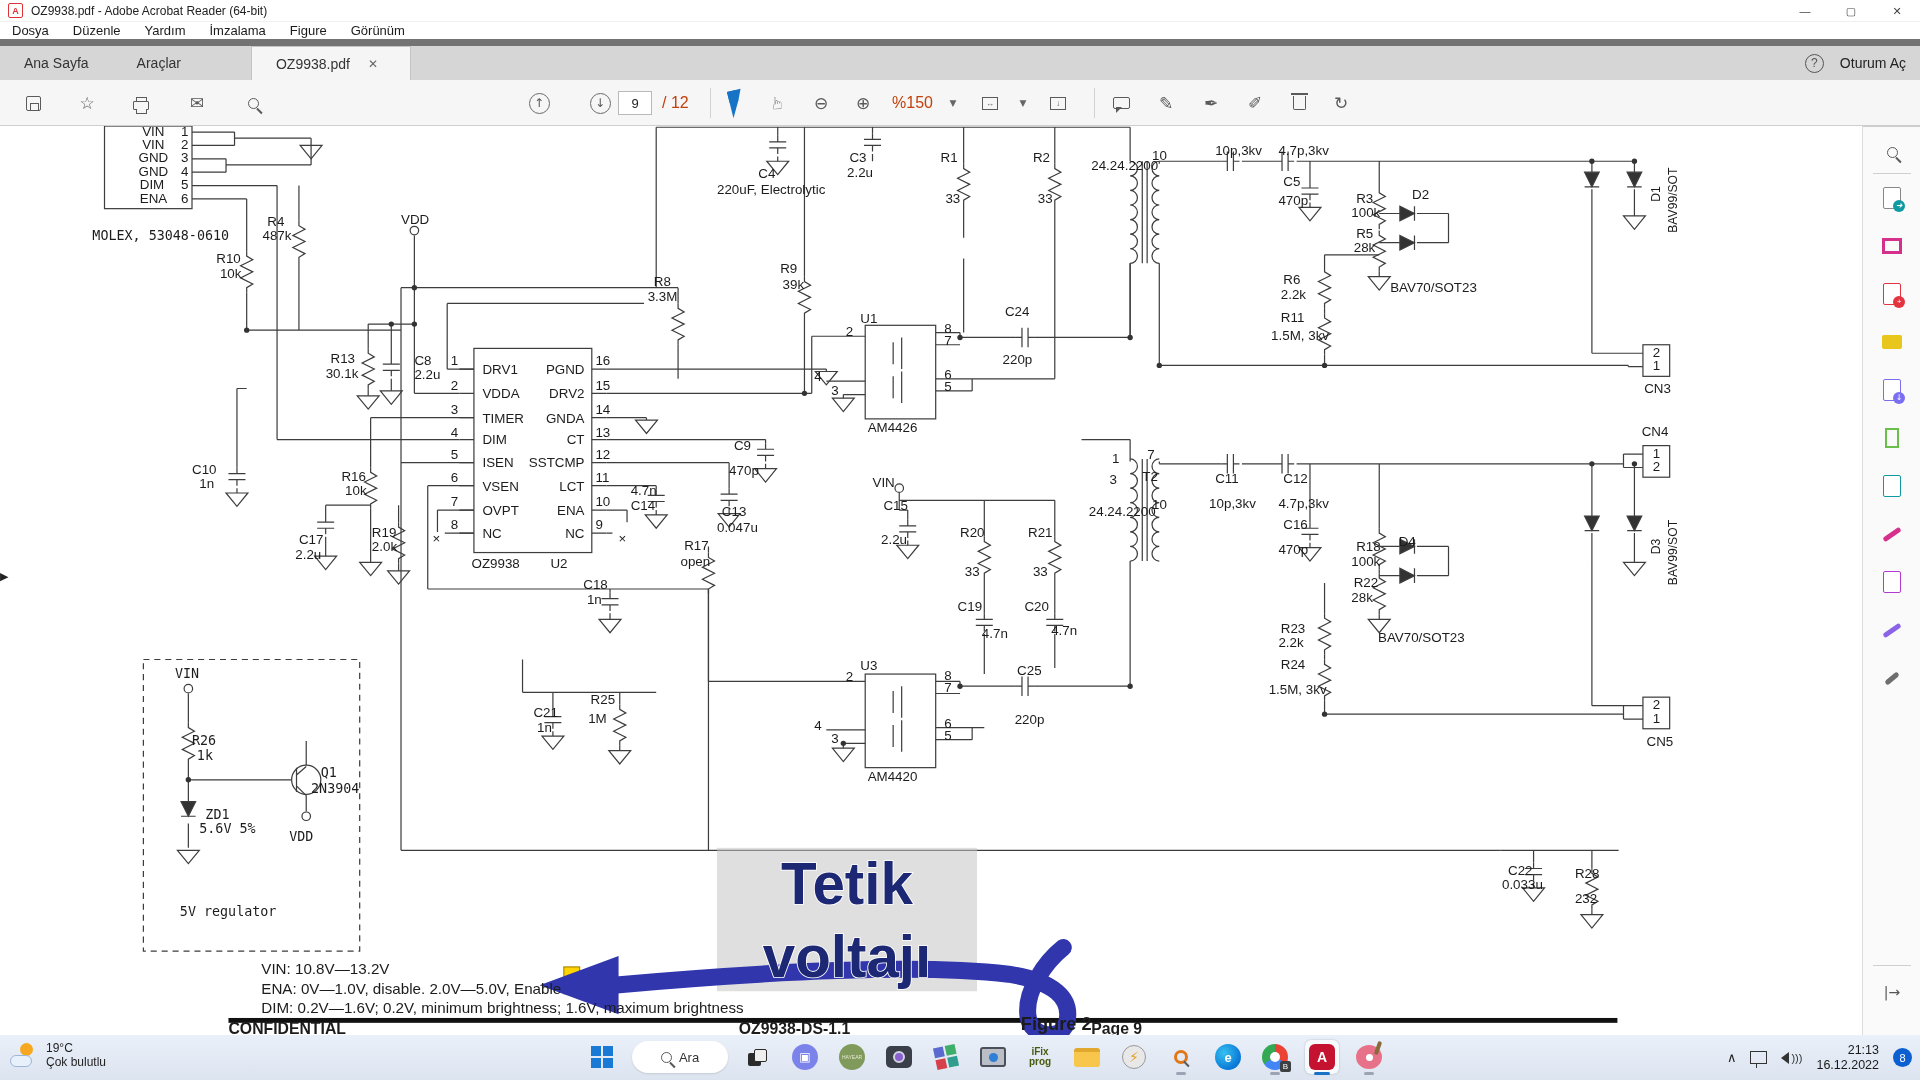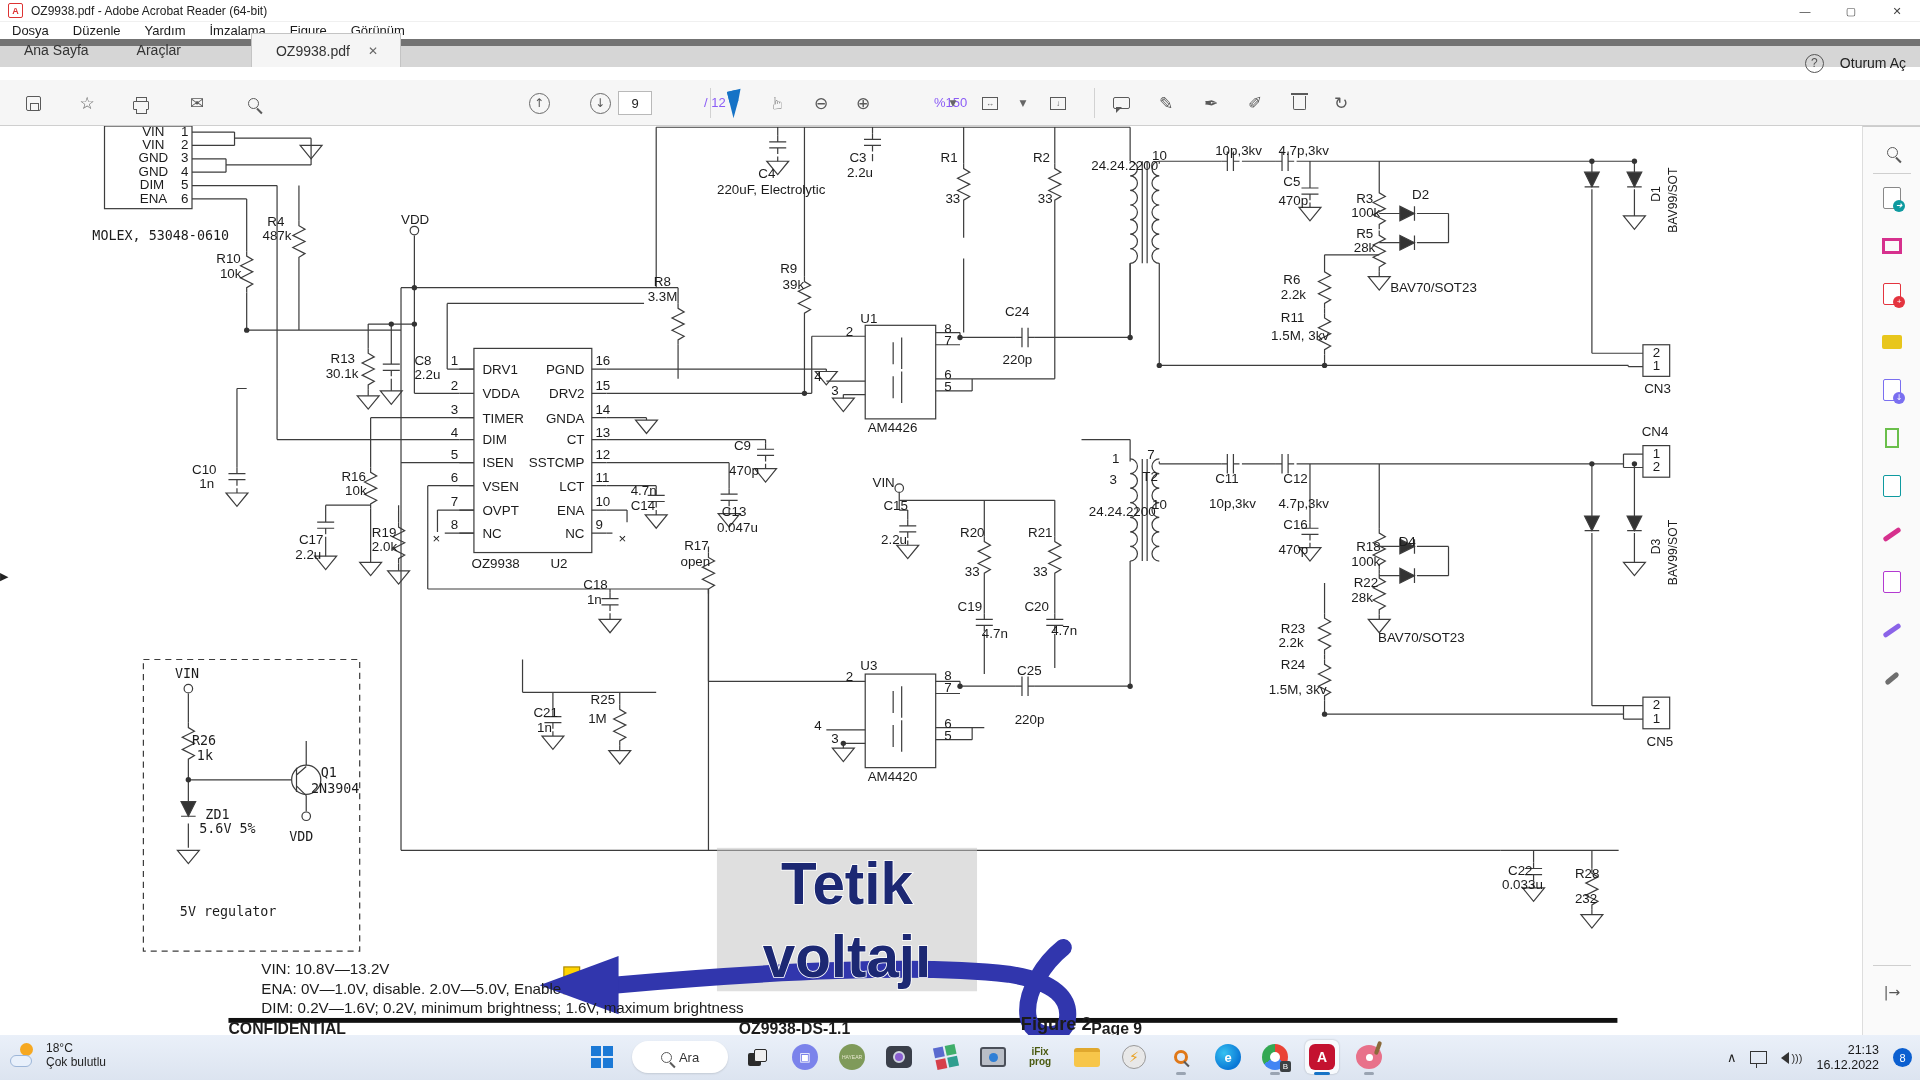--- a/index.html
+++ b/index.html
@@ -13,39 +13,39 @@
   #titlebar .appicon { width:15px; height:15px; margin:0 8px 0 8px; background:#fff; border:1px solid #d33;
     color:#d33; font-size:9px; font-weight:bold; display:flex; align-items:center; justify-content:center; border-radius:2px; }
   #winbtns { position:absolute; right:0; top:0; height:22px; display:flex; }
   #winbtns > div { width:46px; height:22px; display:flex; align-items:center; justify-content:center;
     font-size:11px; color:#444; }
 
   #menubar { position:absolute; left:0; top:22px; width:1920px; height:24px; background:#fff;
     display:flex; align-items:center; font-size:13px; color:#1a1a1a; border-bottom:7px solid #737373; }
   #menubar span { padding:0 12px; }
 
-  #tabbar { position:absolute; left:0; top:46px; width:1920px; height:21px; background:#d6d6d6;
+  #tabbar { position:absolute; left:0; top:46px; width:1920px; height:34px; background:#d6d6d6;
     display:flex; align-items:flex-end; font-size:14px; color:#333; }
   .tab { height:34px; display:flex; align-items:center; padding:0 24px; }
-  .tab.doc { background:#f5f5f5; border:1px solid #c4c4c4; border-bottom:none; margin-left:46px; padding-right:22px; }
+  .tab.doc { background:#f5f5f5; border:1px solid #c4c4c4; border-bottom:none; margin-left:46px; padding-right:32px; }
   .tab .x { margin-left:18px; color:#666; font-size:12px; }
   #tab-right { position:absolute; right:14px; top:0; height:34px; display:flex; align-items:center; gap:16px; }
   #help-circ { width:19px; height:19px; border:1.5px solid #555; border-radius:50%; color:#555;
     font-size:12px; display:flex; align-items:center; justify-content:center; }
   #signin { font-size:14px; color:#222; }
 
   #toolbar { position:absolute; left:0; top:80px; width:1920px; height:46px; background:#f6f6f6;
     border-bottom:1px solid #cfcfcf; }
   .tbtn { position:absolute; top:10px; width:30px; height:26px; display:flex; align-items:center;
     justify-content:center; color:#5a5a5a; font-size:17px; }
   .circ { width:21px; height:21px; border:1.6px solid #6a6a6a; border-radius:50%; display:flex;
     align-items:center; justify-content:center; font-size:12px; color:#555; }
   #pagebox { position:absolute; left:618px; top:11px; width:34px; height:24px; background:#fff;
     border:1px solid #b9b9b9; text-align:center; font-size:13px; color:#222; line-height:24px; }
-  .tbtext { position:absolute; top:11px; font-size:13px; color:#8b5cf6; line-height:24px;margin-left:42px; }
+  .tbtext { position:absolute; top:11px; font-size:16px; color:#c2410c; line-height:24px; }
   .tdiv { position:absolute; top:8px; width:1px; height:30px; background:#d2d2d2; }
   .cursor-ico { width:0; height:0; border-left:9px solid #1673c6; border-right:5px solid transparent;
     border-bottom:16px solid transparent; border-top:11px solid #1673c6; transform:rotate(-14deg); }
   .caret { font-size:9px; color:#666; }
   .bubble { width:17px; height:12px; border:1.6px solid #5a5a5a; border-radius:2px; position:relative; }
   .bubble:after { content:""; position:absolute; left:2px; bottom:-5px; border:3px solid transparent;
     border-top-color:#5a5a5a; border-left-color:#5a5a5a; }
   .trash-ico { width:13px; height:14px; border:1.6px solid #5a5a5a; border-top:none; border-radius:0 0 2px 2px; position:relative; }
   .trash-ico:before { content:""; position:absolute; left:-3px; top:-3px; width:17px; height:1.6px; background:#5a5a5a; }
   .floppy { width:15px; height:15px; border:1.6px solid #5a5a5a; border-radius:2px; position:relative; }
@@ -657,21 +657,21 @@
   <div class="sideitem dj" style="top:852px;color:#555;font-size:14px">|→</div>
 </div>
 
 <div id="taskbar">
   <div id="weather">
     <div id="wicon">
         <span class="sun"></span>
         <span class="cloud"></span>
       </div>
     <div class="wtxt">
-      <div>18°C</div>
+      <div>19°C</div>
       <div>Çok bulutlu</div>
     </div>
   </div>
   <div id="centericons">
     <div class="tk">
         <span class="winlogo">
           <i></i>
           <i></i>
           <i></i>
           <i></i>

